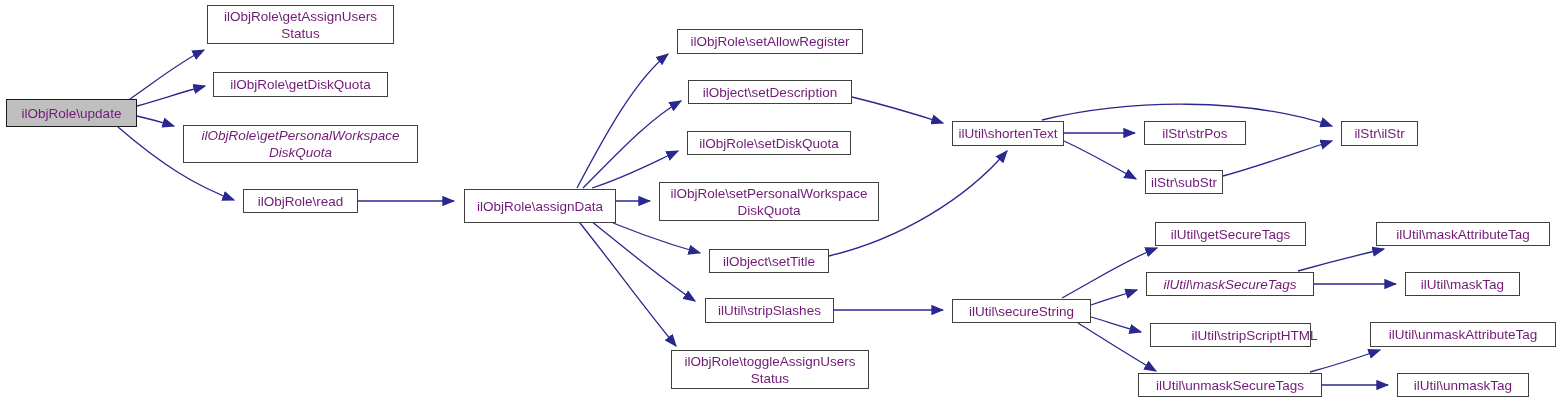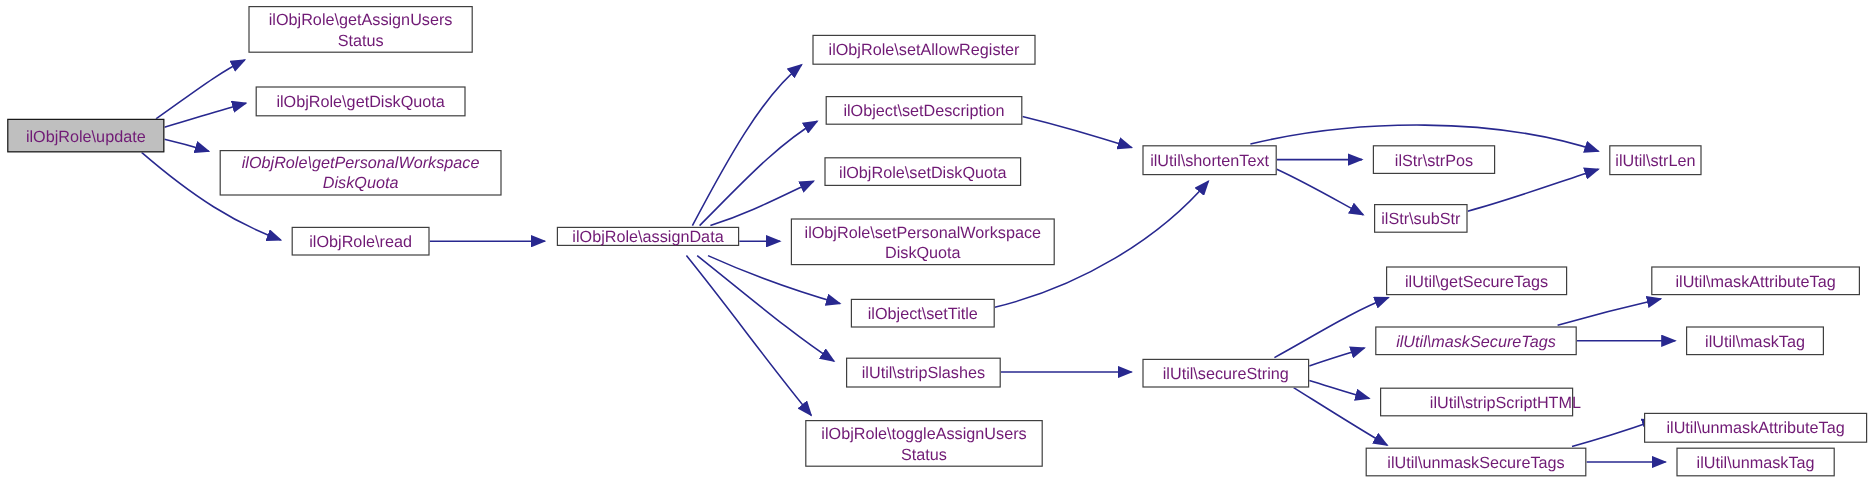--- a/index.html
+++ b/index.html
@@ -76,21 +76,21 @@
   <div class="node" style="left:207px;top:5px;width:187px;height:39px;">ilObjRole\getAssignUsers
 Status</div>
 
   <div class="node" style="left:213px;top:72px;width:175px;height:25px;">ilObjRole\getDiskQuota</div>
 
   <div class="node" style="left:183px;top:125px;width:235px;height:38px;font-style:italic;">ilObjRole\getPersonalWorkspace
 DiskQuota</div>
 
   <div class="node" style="left:243px;top:189px;width:115px;height:24px;">ilObjRole\read</div>
 
-  <div class="node" style="left:464px;top:189px;width:152px;height:16px;">ilObjRole\assignData</div>
+  <div class="node" style="left:464px;top:189px;width:152px;height:34px;">ilObjRole\assignData</div>
 
   <div class="node" style="left:677px;top:29px;width:186px;height:25px;">ilObjRole\setAllowRegister</div>
 
   <div class="node" style="left:688px;top:80px;width:164px;height:24px;">ilObject\setDescription</div>
 
   <div class="node" style="left:687px;top:131px;width:164px;height:24px;">ilObjRole\setDiskQuota</div>
 
   <div class="node" style="left:659px;top:182px;width:220px;height:39px;">ilObjRole\setPersonalWorkspace
 DiskQuota</div>
 
@@ -100,33 +100,33 @@
 
   <div class="node" style="left:671px;top:350px;width:198px;height:39px;">ilObjRole\toggleAssignUsers
 Status</div>
 
   <div class="node" style="left:952px;top:121px;width:112px;height:25px;text-align:center;">ilUtil\shortenText</div>
 
   <div class="node" style="left:1144px;top:121px;width:102px;height:24px;">ilStr\strPos</div>
 
   <div class="node" style="left:1145px;top:170px;width:78px;height:24px;">ilStr\subStr</div>
 
-  <div class="node" style="left:1341px;top:121px;width:77px;height:25px;">ilUtil\strLen</div>
+  <div class="node" style="left:1341px;top:121px;width:77px;height:25px;">ilStr\ilStr</div>
 
   <div class="node" style="left:952px;top:299px;width:139px;height:24px;">ilUtil\secureString</div>
 
   <div class="node" style="left:1155px;top:222px;width:151px;height:24px;">ilUtil\getSecureTags</div>
 
   <div class="node" style="left:1146px;top:272px;width:168px;height:24px;font-style:italic;">ilUtil\maskSecureTags</div>
 
   <div class="node" style="left:1376px;top:222px;width:174px;height:24px;">ilUtil\maskAttributeTag</div>
 
   <div class="node" style="left:1405px;top:272px;width:115px;height:24px;">ilUtil\maskTag</div>
 
   <div class="node" style="left:1150px;top:323px;width:161px;height:24px;padding-left:48px;">ilUtil\stripScriptHTML</div>
 
   <div class="node" style="left:1138px;top:373px;width:184px;height:24px;">ilUtil\unmaskSecureTags</div>
 
-  <div class="node" style="left:1370px;top:322px;width:186px;height:25px;margin-top:22px;">ilUtil\unmaskAttributeTag</div>
+  <div class="node" style="left:1370px;top:322px;width:186px;height:25px;">ilUtil\unmaskAttributeTag</div>
 
   <div class="node" style="left:1397px;top:373px;width:132px;height:24px;">ilUtil\unmaskTag</div>
 
 </div>
 
 </body></html>

